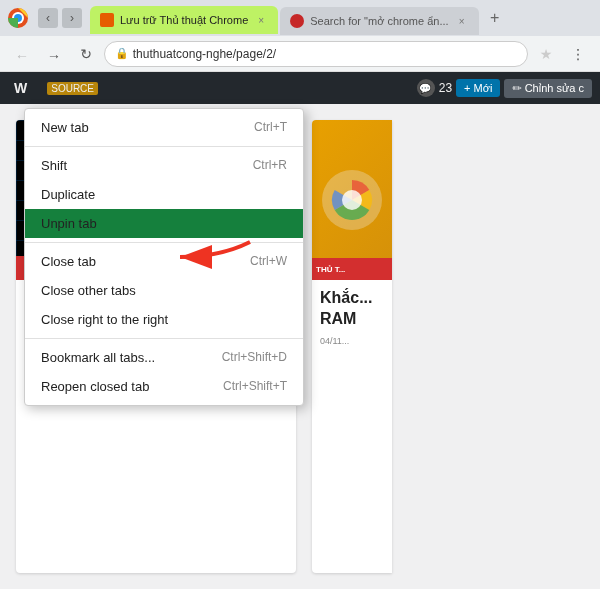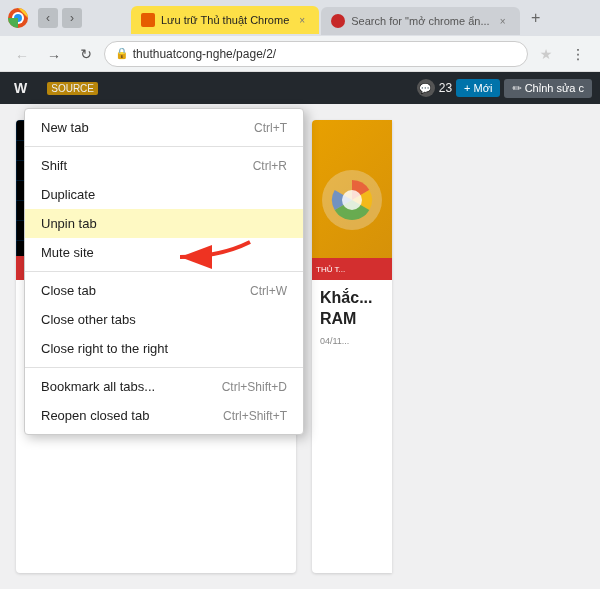--- a/index.html
+++ b/index.html
@@ -54,24 +54,23 @@
       height: 28px;
       padding: 0 10px;
       border-radius: 6px 6px 0 0;
       font-size: 12px;
       gap: 6px;
       position: relative;
       max-width: 200px;
       min-width: 80px;
     }
     .tab.active {
-      background: #fde047;
+      background: #bef264;
       color: #222;
       margin-top: 4px;
-      margin-left: 41px;
     }
     .tab.inactive {
       background: #cdd0d5;
       color: #555;
       margin-top: 6px;
     }
     .tab-favicon {
       width: 14px; height: 14px;
       border-radius: 2px;
       flex-shrink: 0;
@@ -301,28 +300,27 @@
       border-radius: 4px;
       box-shadow: 3px 3px 12px rgba(0,0,0,0.25);
       z-index: 1000;
       padding: 4px 0;
       font-size: 13px;
     }
 
     .menu-item {
       display: flex;
       justify-content: space-between;
-      align-items: center;
       padding: 7px 16px;
       cursor: pointer;
       color: #222;
       user-select: none;
     }
     .menu-item.highlighted {
-      background: #fef9c3;
+      background: #15803d;
     }
     .menu-item-label {
       flex: 1;
     }
     .menu-item-shortcut {
       color: #888;
       font-size: 12px;
       margin-left: 20px;
     }
     .menu-separator {
@@ -544,21 +542,21 @@
 
             <svg width="80" height="80" style="position:absolute;top:40px;left:0px;" viewBox="0 0 80 80">
               <circle cx="40" cy="40" r="30" fill="#eee" opacity="0.3"></circle>
               <path d="M40 20 A20 20 0 0 1 57.3 30 L40 40Z" fill="#ea4335" opacity="0.7"></path>
               <path d="M57.3 30 A20 20 0 0 1 57.3 50 L40 40Z" fill="#fbbc05" opacity="0.7"></path>
               <path d="M57.3 50 A20 20 0 0 1 22.7 50 L40 40Z" fill="#34a853" opacity="0.7"></path>
               <path d="M22.7 50 A20 20 0 0 1 22.7 30 L40 40Z" fill="#4285f4" opacity="0.7"></path>
               <circle cx="40" cy="40" r="10" fill="#fff" opacity="0.8"></circle>
             </svg>
             <div class="partial-banner">
-              <span style="font-size:8px;font-weight:normal;color:#fff;text-align:right;">THỦ T...</span>
+              <span style="font-size:8px;font-weight:bold;color:#fff;text-align:right;">THỦ T...</span>
             </div>
           </div>
           <div class="card-body" style="padding:8px;">
             <div class="card-title" style="font-size:16px;">Khắc... RAM</div>
             <div class="card-meta" style="font-size:9px;">04/11...</div>
           </div>
         </div>
 
       </div>
     </div>
@@ -579,24 +577,20 @@
       <div class="menu-item">
         <span class="menu-item-label">Duplicate</span>
         <span class="menu-item-shortcut"></span>
       </div>
 
       <div class="menu-item highlighted">
         <span class="menu-item-label">Unpin tab</span>
         <span class="menu-item-shortcut"></span>
       </div>
 
-      <div class="menu-item">
-        <span class="menu-item-label">Mute site</span>
-        <span class="menu-item-shortcut"></span>
-      </div>
       <div class="menu-separator"></div>
 
       <div class="menu-item">
         <span class="menu-item-label">Close tab</span>
         <span class="menu-item-shortcut">Ctrl+W</span>
       </div>
 
       <div class="menu-item">
         <span class="menu-item-label">Close other tabs</span>
         <span class="menu-item-shortcut"></span>

